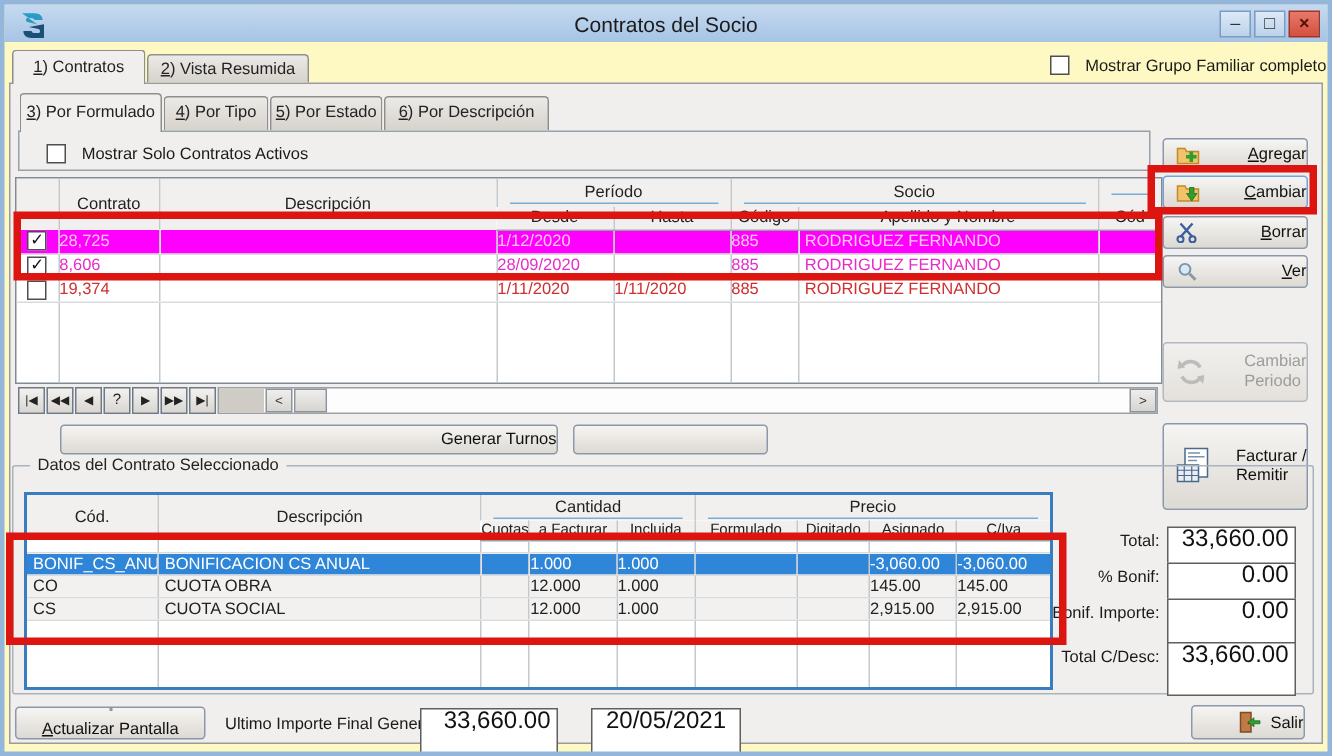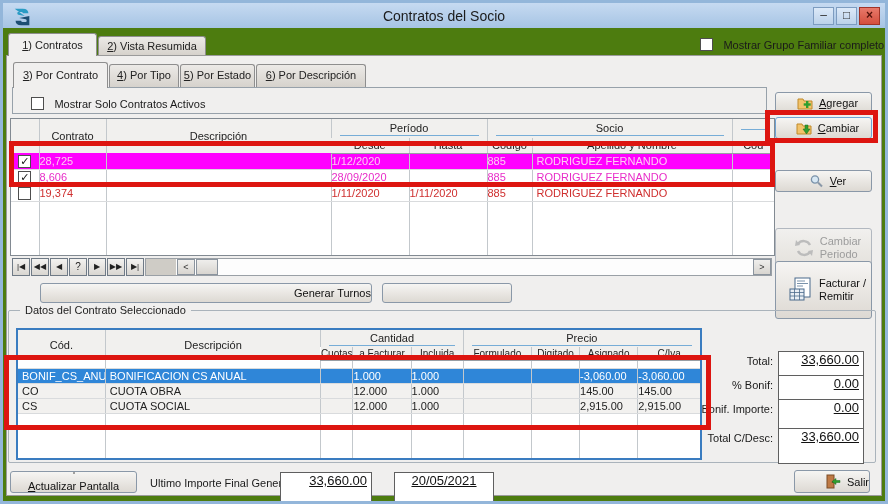--- a/index.html
+++ b/index.html
@@ -1,17 +1,17 @@
 <!DOCTYPE html>
 <html><head>
 <meta charset="utf-8">
 <style>
   * { margin:0; padding:0; box-sizing:border-box; font-family:"Liberation Sans","DejaVu Sans",sans-serif; }
   html,body { width:888px; height:504px; }
-  .window { position:relative; width:888px; height:504px; background:#4d7c0f; overflow:hidden; }
+  .window { position:relative; width:888px; height:504px; background:#fef9c3; overflow:hidden; }
   .frame { position:absolute; inset:0; border:3px solid #93b6da; z-index:40; pointer-events:none; }
 
   
   .titlebar { position:absolute; left:3px; top:3px; right:3px; height:25px;
     background:linear-gradient(#c6daf1,#a6c4e4); z-index:5; }
   .title { position:absolute; left:0; right:0; top:5px; text-align:center; font-size:14px; color:#1b1b1b; }
   .logo { position:absolute; left:8px; top:3px; width:22px; height:22px; }
   .winbtns { position:absolute; right:5px; top:4px; display:flex; gap:2px; }
   .winbtn { width:21px; height:18px; border:1px solid #7d9cc0; background:linear-gradient(#dce9f8,#bcd2ea);
     font-size:12px; line-height:15px; text-align:center; color:#333; }
@@ -64,30 +64,30 @@
   
   .navbtn { position:absolute; top:258px; width:18px; height:18px; border:1px solid #6f7a86;
     background:linear-gradient(#f3f2f0,#d9d6d1); font-size:8px; text-align:center; line-height:16px; color:#222; }
   .sctrack { position:absolute; left:145px; top:258px; width:627px; height:18px; border:1px solid #9aa0a6; background:#fdfdfd; }
   .scpart { position:absolute; top:0; height:16px; border:1px solid #8b949e; background:linear-gradient(#efeeec,#d8d5d0);
     font-size:9px; text-align:center; line-height:14px; color:#333; }
 
   .btn { position:absolute; background:linear-gradient(#f6f5f3,#ddd9d3); border:1px solid #8a98a8; border-radius:3px;
     font-size:11px; color:#111; display:flex; align-items:center; justify-content:flex-end; gap:6px; }
   .btn .lbl { white-space:nowrap; }
-  .actbtn { left:775px; width:97px; justify-content:center; padding-left:8px; }
+  .actbtn { left:775px; width:97px; justify-content:space-between; padding-left:8px; }
   .actbtn.disabled { color:#9c9c9c; background:linear-gradient(#f1f0ee,#e4e1dc); border-color:#b2b8c0; }
   .twoline { line-height:13px; text-align:left; }
 
   .groupbox { position:absolute; left:8px; top:310px; width:868px; height:153px; border:1px solid #aab3bb; border-radius:2px; }
   .grouplabel { position:absolute; left:20px; top:304px; background:#f0efee; padding:0 5px; font-size:11px; color:#222; z-index:2; }
 
   .tlabel { position:absolute; width:152px; text-align:right; font-size:11px; color:#1a1a1a; }
-  .field { position:absolute; background:#fff; border:1px solid #5f5f5f; font-size:13px; color:#111;
-    text-align:right; padding:1px 4px; height:36px; line-height:14px;text-decoration:underline; }
+  .field { position:absolute; background:#fff; border:1px solid #5f5f5f; font-size:16px; color:#111;
+    text-align:right; padding:1px 4px; height:36px; line-height:14px; }
 
   .flabel { position:absolute; font-size:11px; color:#1a1a1a; white-space:nowrap; }
 
   
   .anno { position:absolute; border:5px solid #dd1510; z-index:50; pointer-events:none; }
 </style>
 </head>
 <body>
 
 <div class="window">
@@ -113,21 +113,21 @@
   <div class="tab" style="left:98px;top:36px;width:108px;height:19px;line-height:18px;">
     <span class="mn">2</span><span>) Vista Resumida</span>
   </div>
 
   <div style="position:absolute;left:700px;top:35px;z-index:7;">
     <span class="cb"></span>
     <span class="cblabel">Mostrar Grupo Familiar completo</span>
   </div>
 
   <div class="tab active" style="left:13px;top:62px;width:95px;height:26px;line-height:24px;z-index:6;">
-    <span class="mn">3</span><span>) Por Contrato</span>
+    <span class="mn">3</span><span>) Por Formulado</span>
   </div>
   <div class="tab" style="left:109px;top:64px;width:70px;height:23px;line-height:21px;">
     <span class="mn">4</span><span>) Por Tipo</span>
   </div>
   <div class="tab" style="left:180px;top:64px;width:75px;height:23px;line-height:21px;">
     <span class="mn">5</span><span>) Por Estado</span>
   </div>
   <div class="tab" style="left:256px;top:64px;width:110px;height:23px;line-height:21px;">
     <span class="mn">6</span><span>) Por Descripción</span>
   </div>
@@ -246,37 +246,45 @@
     </svg>
     <span class="lbl"><span class="mn">A</span><span>gregar</span></span>
   </button>
   <button class="btn actbtn" style="top:117px;height:22px;border-color:#6fa3d4;">
     <svg width="16" height="14" viewBox="0 0 16 14">
       <path d="M1 3 h5 l1 2 h8 v8 H1 Z" fill="#f2c36b" stroke="#c08a2a" stroke-width="1"></path>
       <path d="M9 4 h3 v4 h2 L10.5 13 7 8 h2 Z" fill="#2f9e2f" stroke="#1d6e1d" stroke-width="0.5"></path>
     </svg>
     <span class="lbl"><span class="mn">C</span><span>ambiar</span></span>
   </button>
+  <button class="btn actbtn" style="top:144px;height:22px;">
+    <svg width="15" height="14" viewBox="0 0 15 14">
+      <path d="M3 1 L11 10 M11 1 L3 10" stroke="#3a5f9e" stroke-width="1.6" fill="none"></path>
+      <circle cx="3" cy="11.5" r="2" fill="none" stroke="#3a5f9e" stroke-width="1.4"></circle>
+      <circle cx="11" cy="11.5" r="2" fill="none" stroke="#3a5f9e" stroke-width="1.4"></circle>
+    </svg>
+    <span class="lbl"><span class="mn">B</span><span>orrar</span></span>
+  </button>
   <button class="btn actbtn" style="top:170px;height:22px;">
     <svg width="15" height="14" viewBox="0 0 15 14">
       <circle cx="6" cy="5.5" r="3.6" fill="#d8e8f4" stroke="#7a92aa" stroke-width="1.3"></circle>
       <path d="M9 8.5 L13 12.5" stroke="#8a98a8" stroke-width="2"></path>
     </svg>
     <span class="lbl"><span class="mn">V</span><span>er</span></span>
   </button>
   <button class="btn actbtn disabled" style="top:228px;height:40px;">
     <svg width="20" height="20" viewBox="0 0 20 20">
       <path d="M16 7 A7 7 0 0 0 4 6" fill="none" stroke="#bcbcbc" stroke-width="2.4"></path>
       <path d="M4 13 A7 7 0 0 0 16 14" fill="none" stroke="#bcbcbc" stroke-width="2.4"></path>
       <path d="M2 2 L6 7 L1 8 Z" fill="#bcbcbc"></path>
         <path d="M18 18 L14 13 L19 12 Z" fill="#bcbcbc"></path>
     </svg>
     <span class="lbl twoline"><span>Cambiar</span><br><span>Periodo</span></span>
   </button>
-  <button class="btn actbtn" style="top:261px;height:58px;">
+  <button class="btn actbtn" style="top:282px;height:58px;">
     <svg width="24" height="26" viewBox="0 0 24 26">
       <rect x="6" y="1" width="15" height="19" fill="#fff" stroke="#4a6a8c"></rect>
       <path d="M8 4 h8 M8 6.5 h11 M8 9 h6" stroke="#7a92aa" stroke-width="1"></path>
       <rect x="1" y="12" width="14" height="11" fill="#e8eef4" stroke="#4a6a8c"></rect>
       <path d="M1 15.5 h14 M1 19 h14 M5.5 12 v11 M10.5 12 v11" stroke="#4a6a8c" stroke-width="0.8"></path>
     </svg>
     <span class="lbl twoline"><span>Facturar /</span><br><span>Remitir</span></span>
   </button>
 
   <div class="groupbox"></div>

